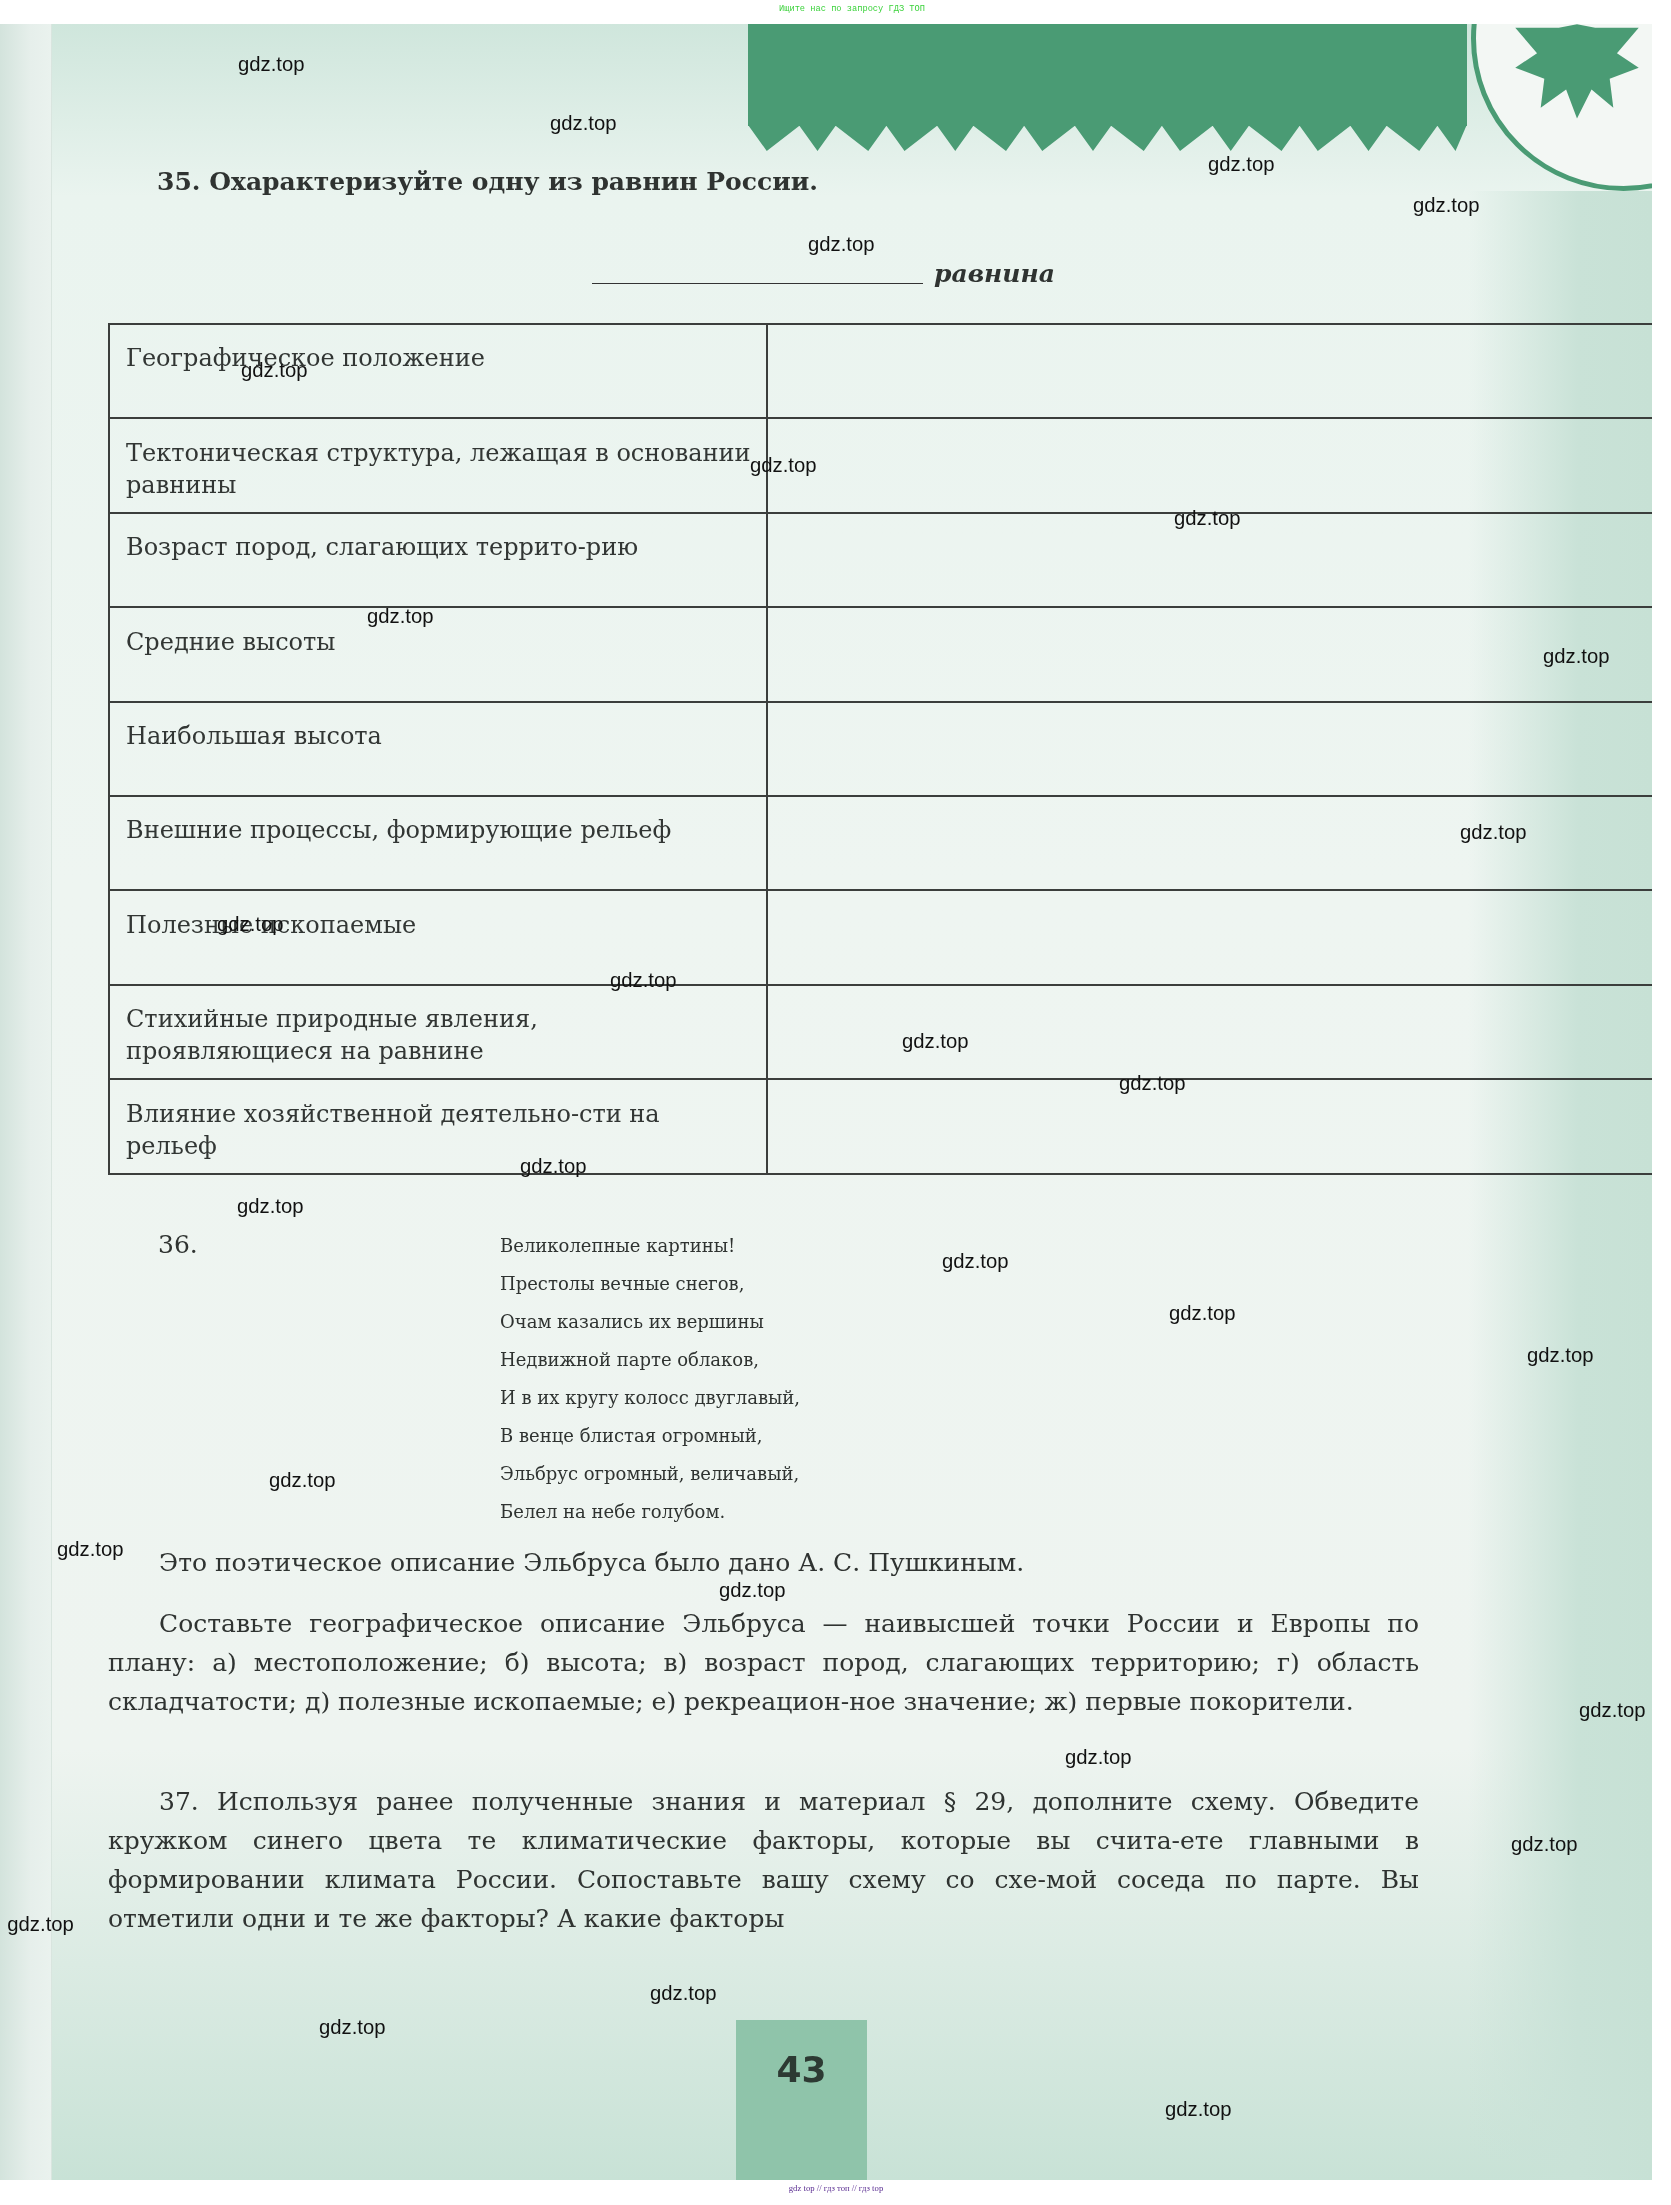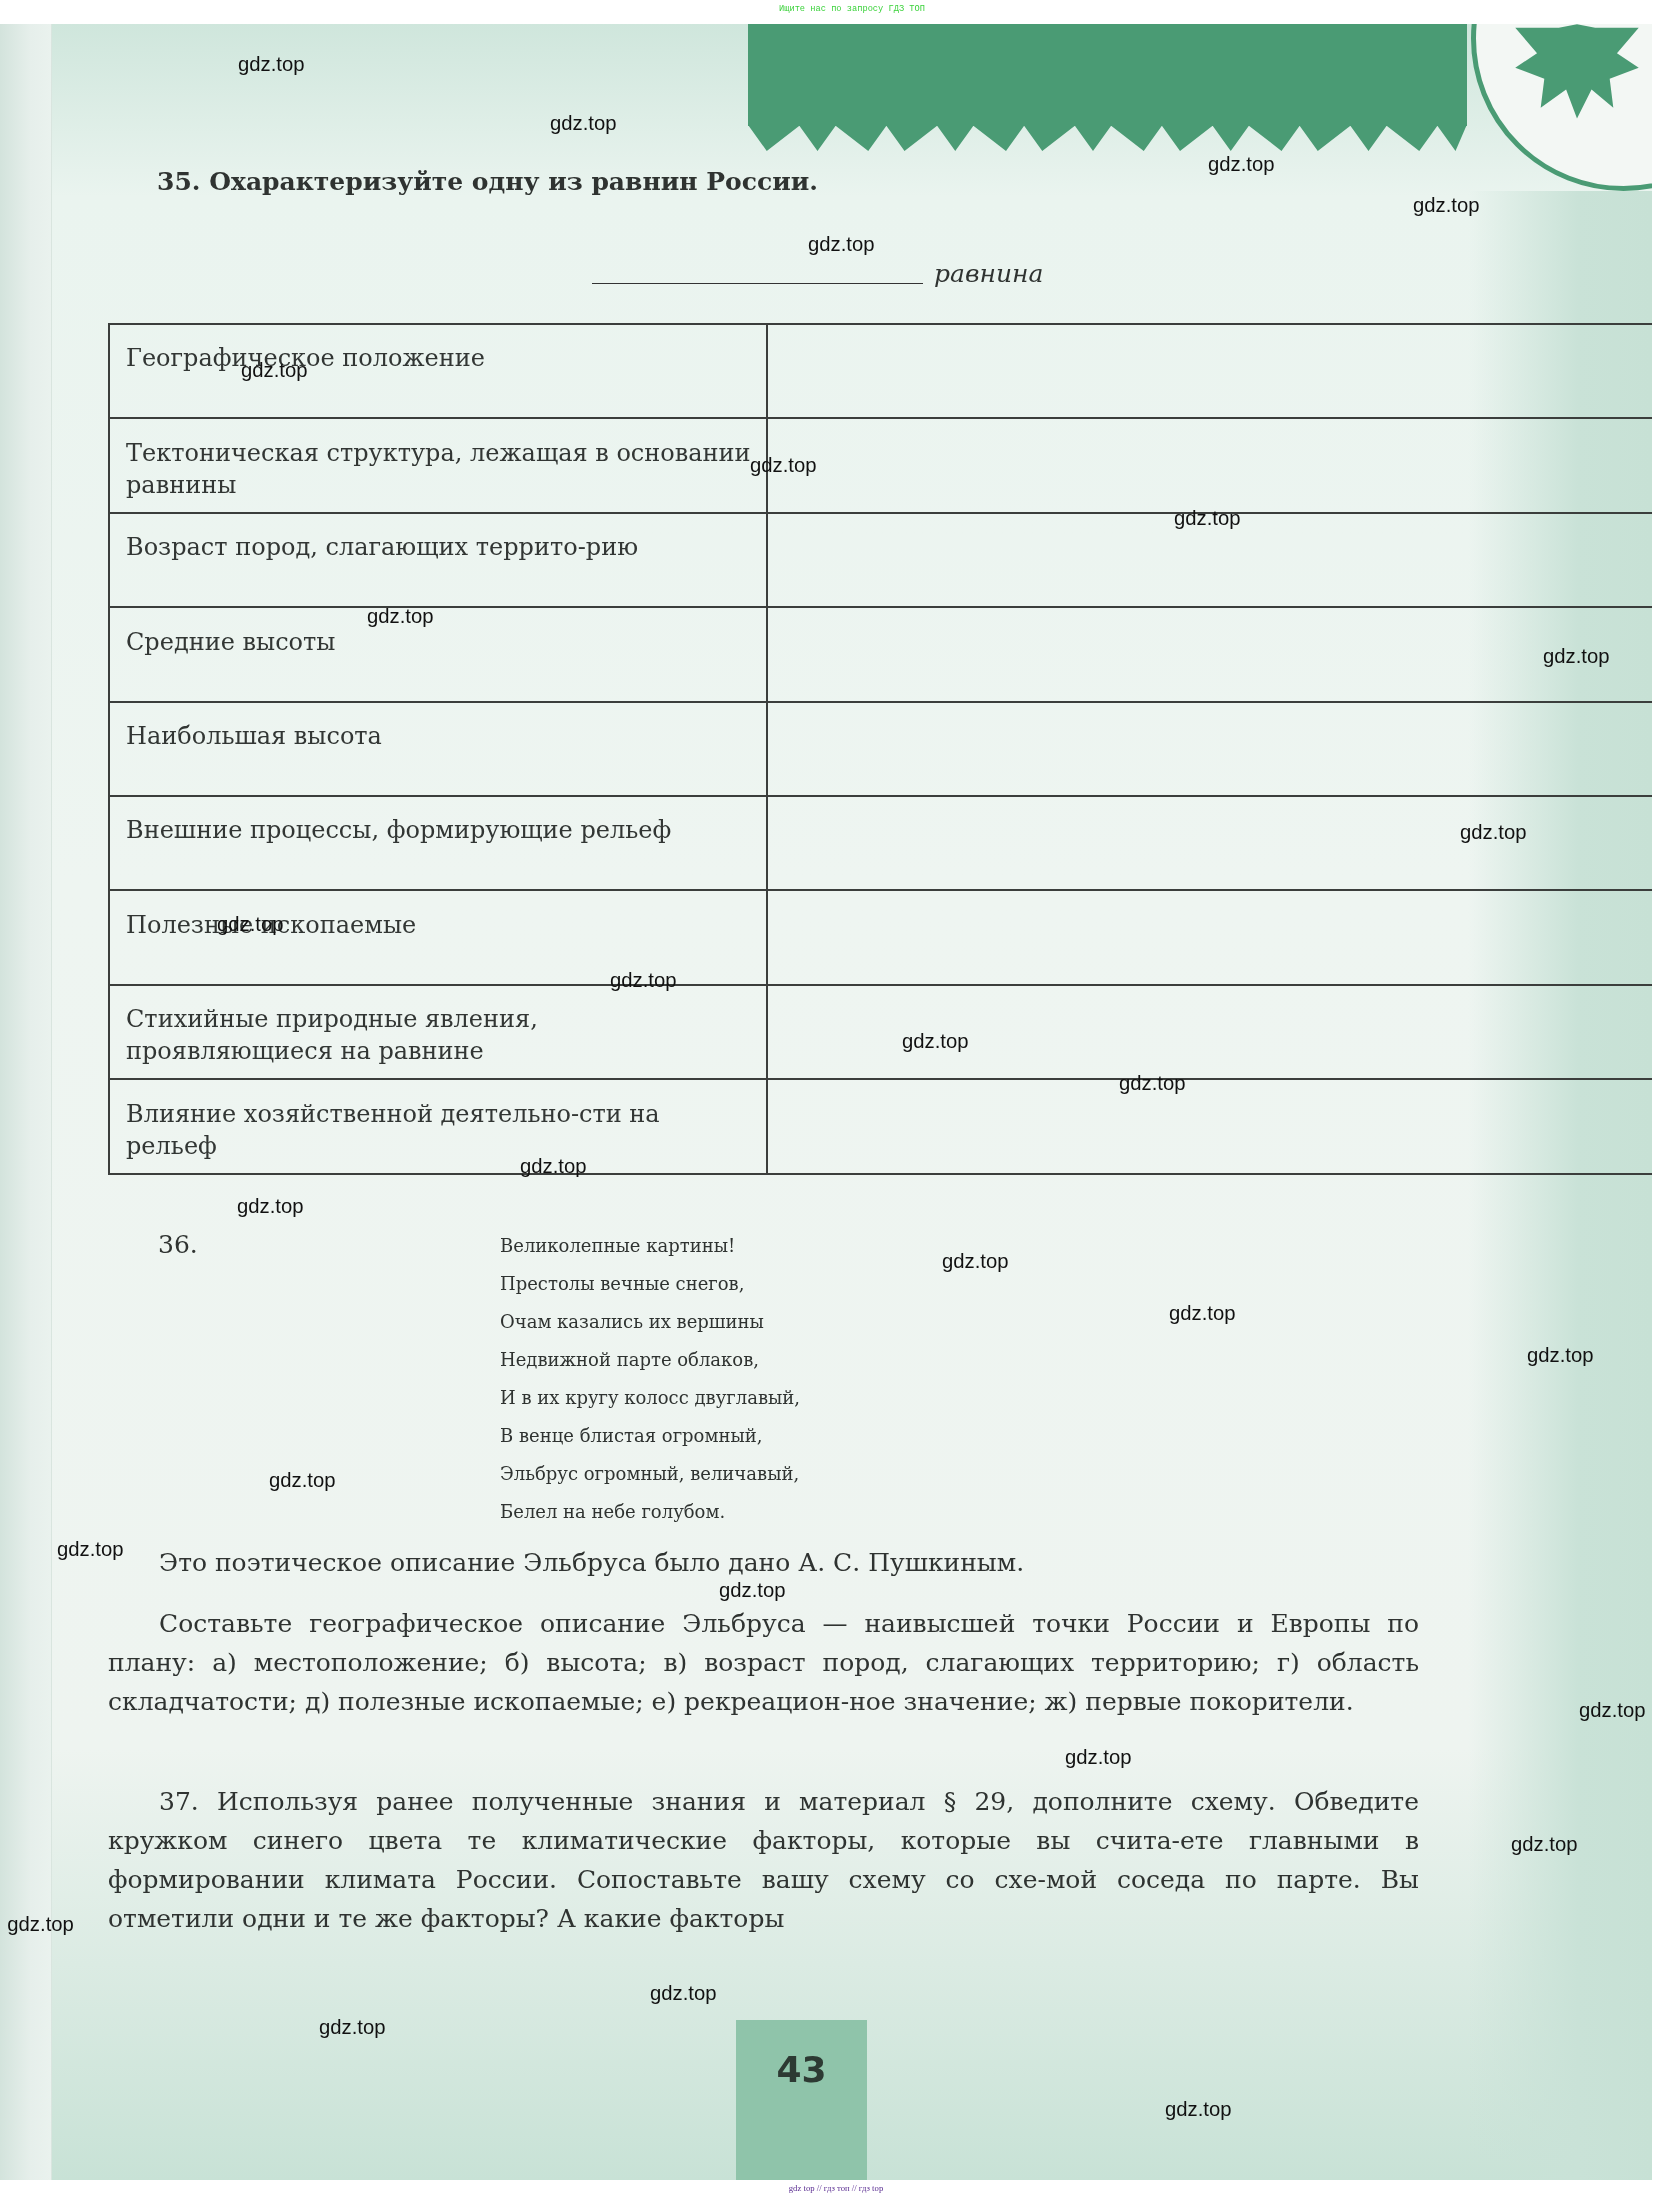--- a/index.html
+++ b/index.html
@@ -37,21 +37,21 @@
   .circle {
     position: absolute; left: 1471px; top: -138px; width: 305px; height: 305px;
     border-radius: 50%; background: #f3f7f4; border: 5.8px solid #4a9b74; box-sizing: border-box;
   }
   .star { position: absolute; left: 1508px; top: 0; }
 
   .q-heading {
     position: absolute; font-size: 25px; font-weight: bold; color: #2f3331; white-space: nowrap;
   }
   .plain-line { position: absolute; left: 592px; top: 259px; width: 331px; border-bottom: 1.5px solid #333; }
-  .plain-label { position: absolute; left: 934px; top: 235px; font-size: 25px; font-style: italic; font-weight: normal; color: #2f3331; }
+  .plain-label { position: absolute; left: 934px; top: 235px; font-size: 25px; font-style: italic; font-weight: bold; color: #2f3331; }
 
   table.plain-table {
     position: absolute; left: 108px; top: 299px; width: 1555px; border-collapse: collapse;
   }
   table.plain-table td {
     border: 2.2px solid #3b3e3c; vertical-align: top; padding: 17.4px 14.5px 0 16px;
     font-size: 24px; line-height: 32px; color: #323634; height: 75px;
   }
   table.plain-table td.c1 { width: 536px; }
   table.plain-table td.c2 { width: 741px; }

